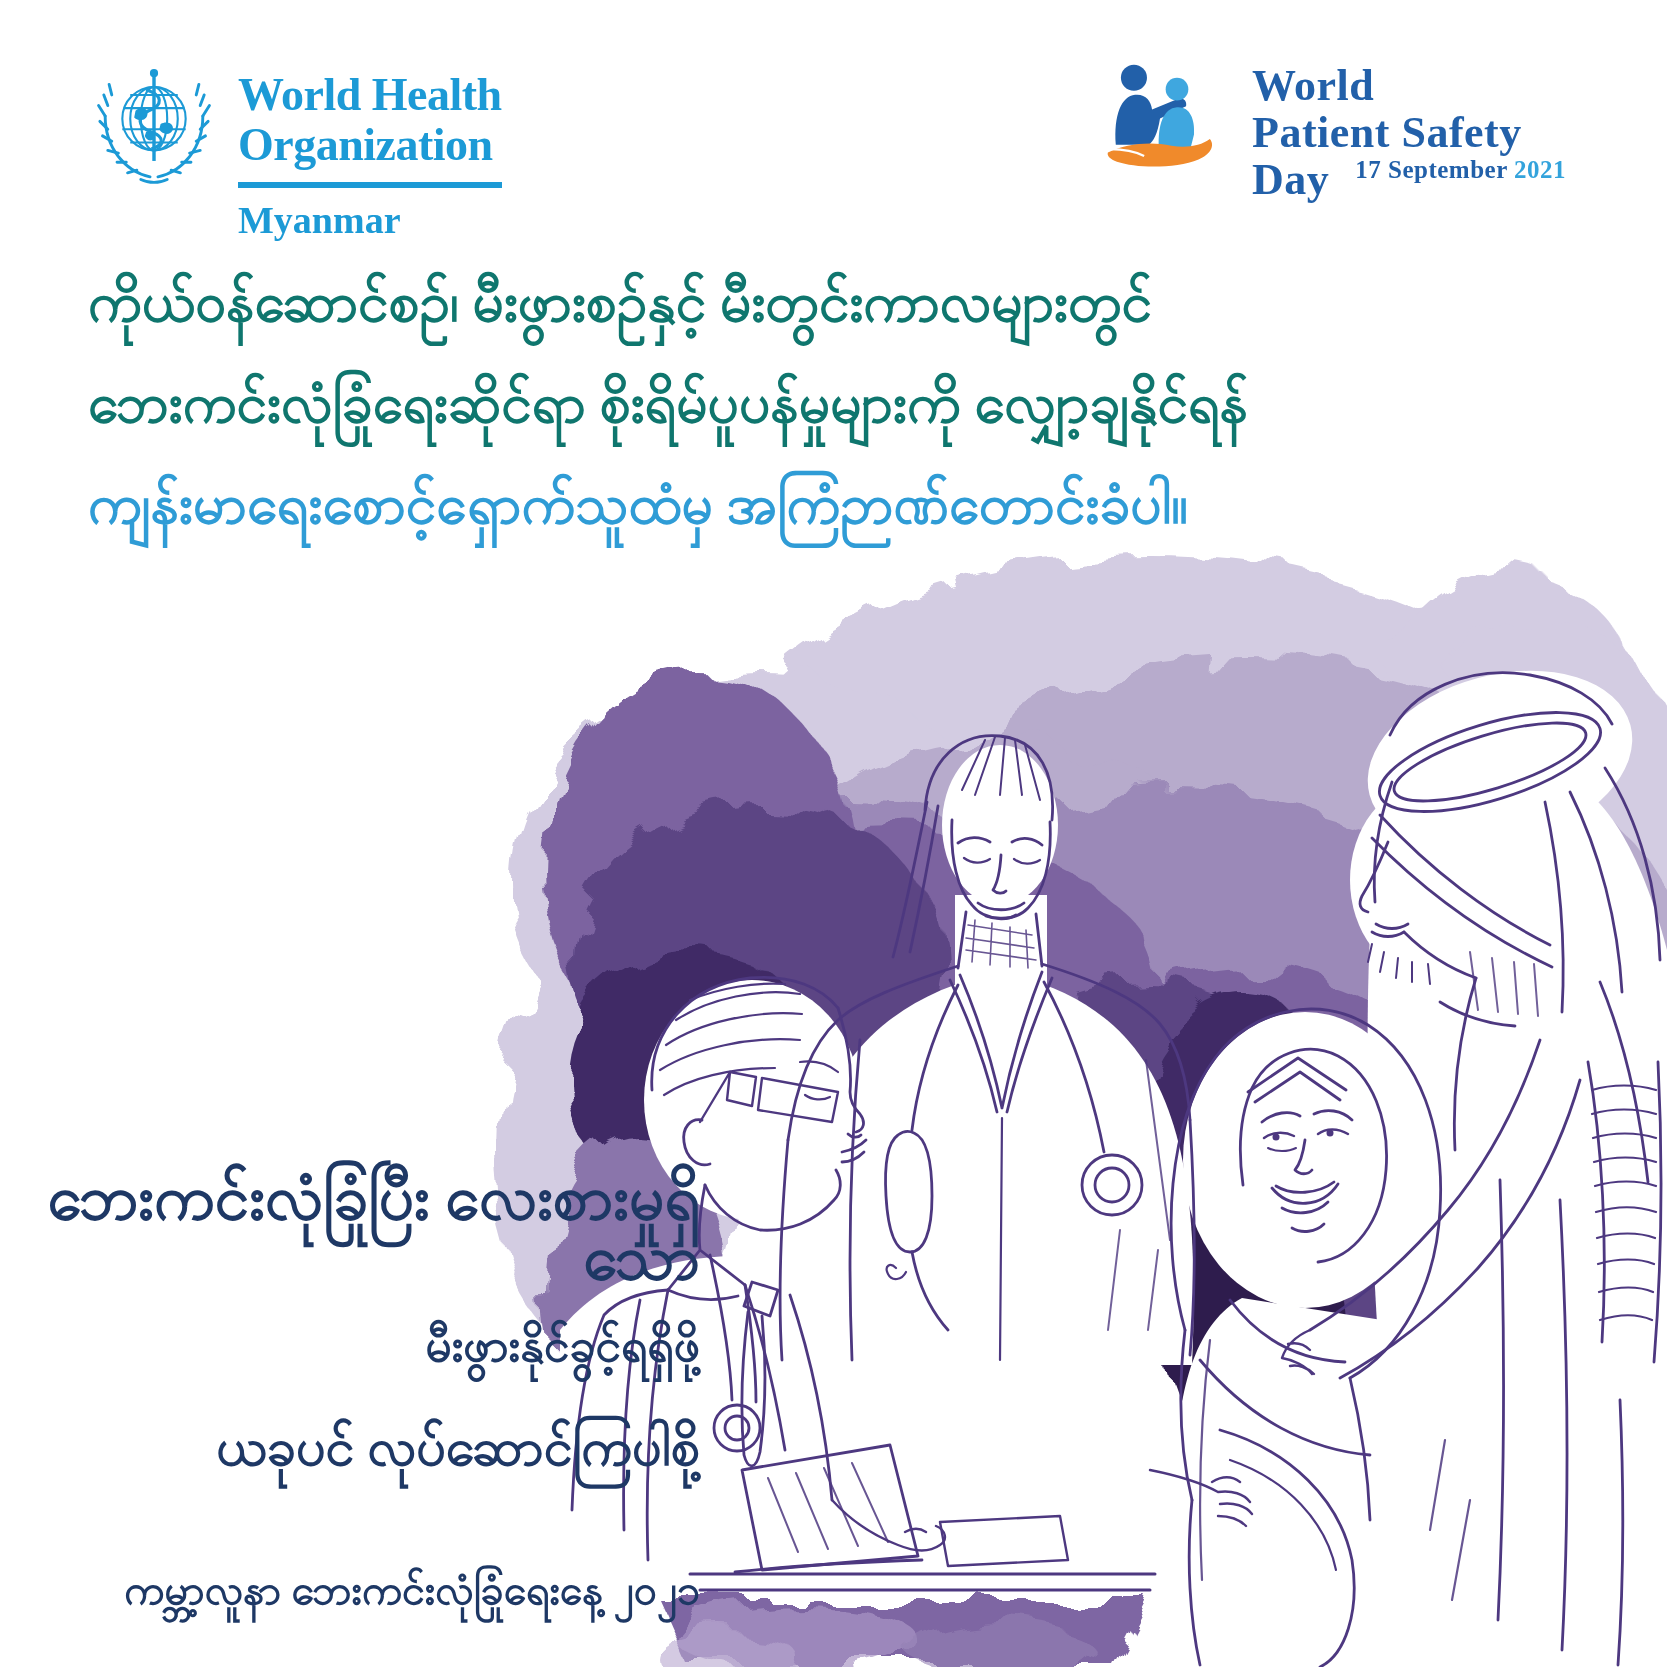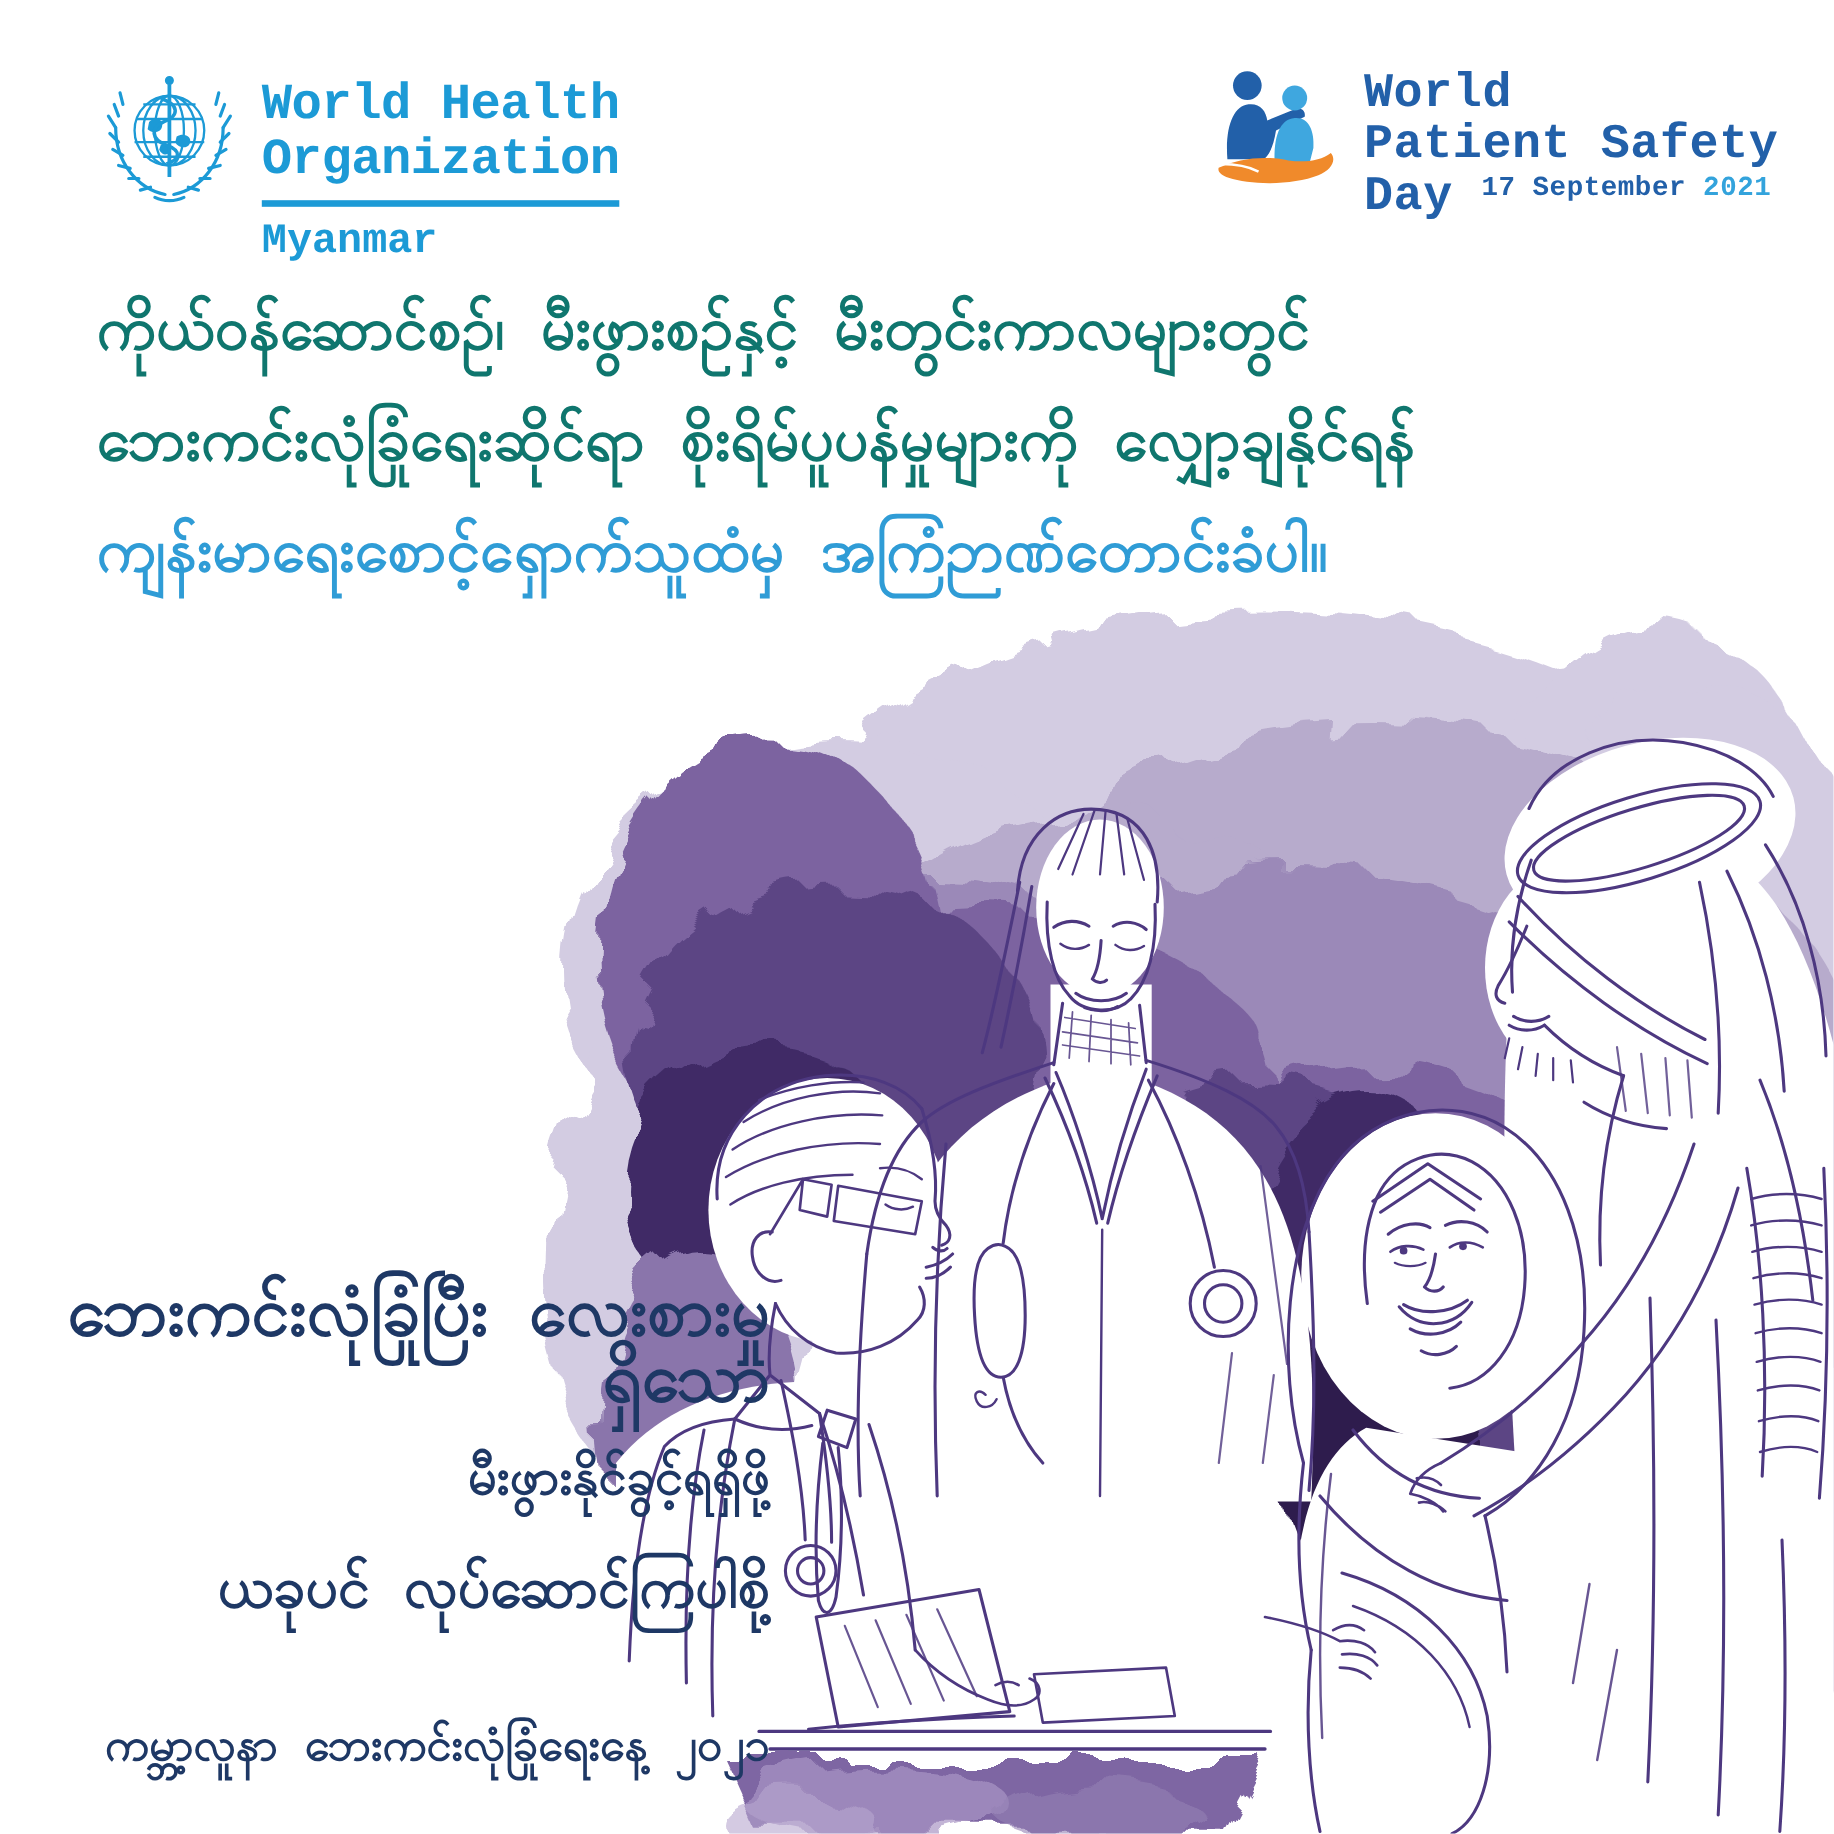--- a/index.html
+++ b/index.html
@@ -1,28 +1,28 @@
 <!DOCTYPE html>
 <html><head>
 <meta charset="utf-8">
 <style>
   html,body{margin:0;padding:0;background:#ffffff;}
   .canvas{
     position:relative;width:1667px;height:1667px;overflow:hidden;background:#ffffff;
-    font-family:Liberation Mono, monospace;
+    font-family:Liberation Serif, serif;
   }
   
   .who-logo{position:absolute;left:88px;top:58px;display:flex;align-items:flex-start;}
   .who-emblem{width:132px;height:132px;flex:0 0 auto;}
   .who-text{margin-left:18px;padding-top:12px;color:#1c9ad6;}
   .who-name{font-size:46px;font-weight:bold;line-height:50px;letter-spacing:-0.5px;
     border-bottom:6px solid #1c9ad6;padding-bottom:12px;display:inline-block;}
   .who-country{font-size:38px;font-weight:bold;margin-top:10px;}
   
-  .wpsd-logo{position:absolute;left:1092px;top:52px;display:flex;align-items:flex-start;}
+  .wpsd-logo{position:absolute;left:1092px;top:52px;display:flex;align-items:flex-start;gap:12px;}
   .wpsd-icon{width:136px;height:140px;flex:0 0 auto;}
   .wpsd-text{margin-left:12px;padding-top:10px;color:#2260a9;}
   .wpsd-line{font-size:44px;font-weight:bold;line-height:47px;letter-spacing:0.5px;}
   .wpsd-day-row{display:flex;align-items:flex-start;}
   .wpsd-date{font-size:25px;font-weight:bold;margin-left:26px;letter-spacing:0.5px;}
   .wpsd-date .yr{color:#33a3dc;}
   
   .headline{position:absolute;left:88px;top:252px;width:1520px;}
   .headline div{font-size:55px;font-weight:bold;line-height:101px;color:#0f766e;white-space:nowrap;}
   .headline .lt{color:#2f9cd6;}

